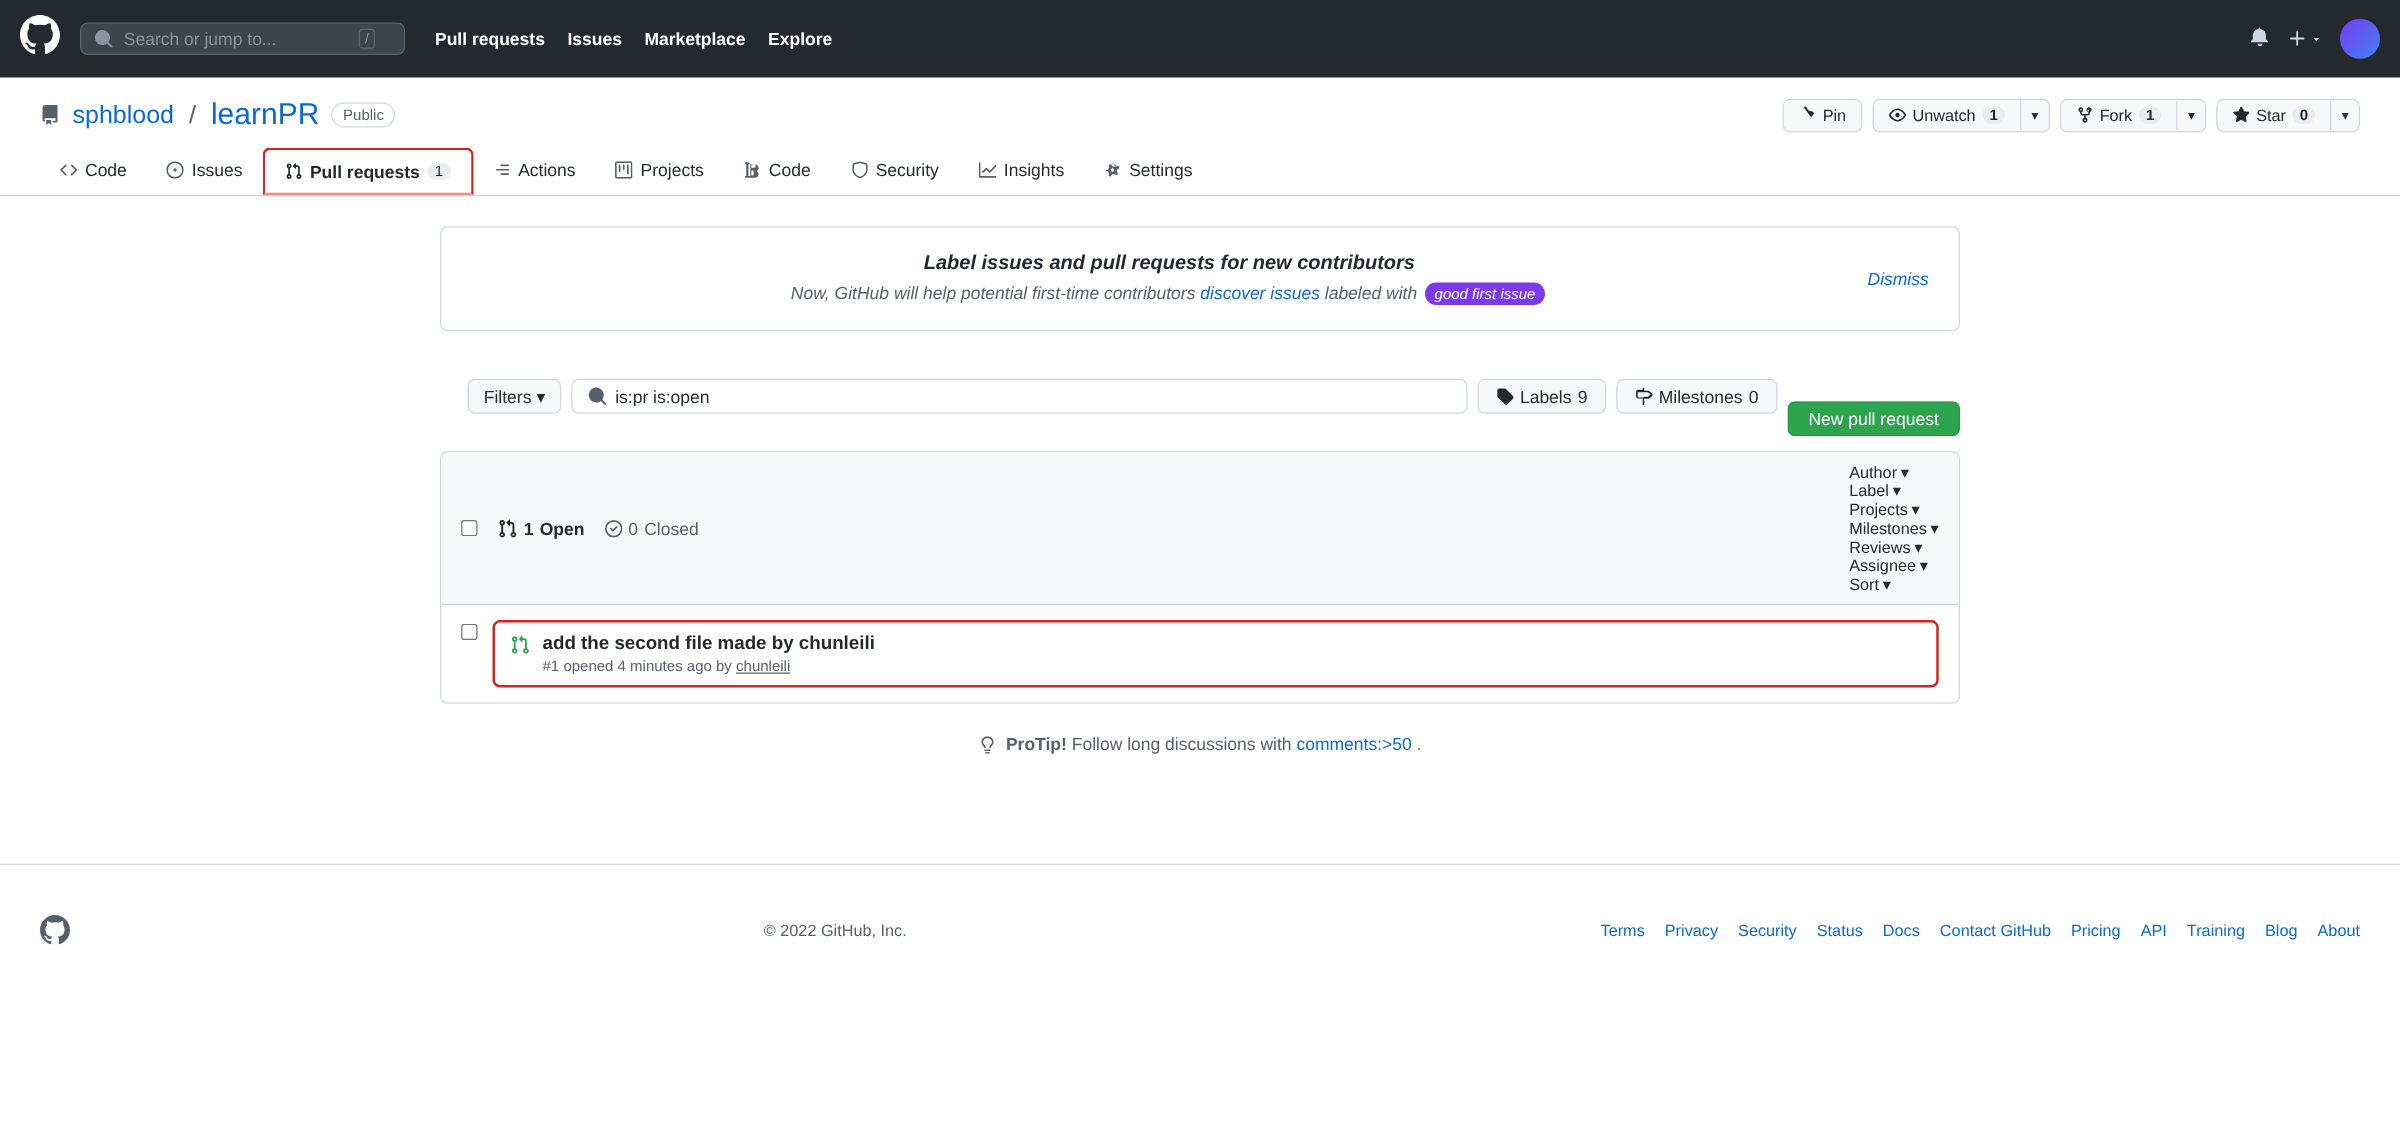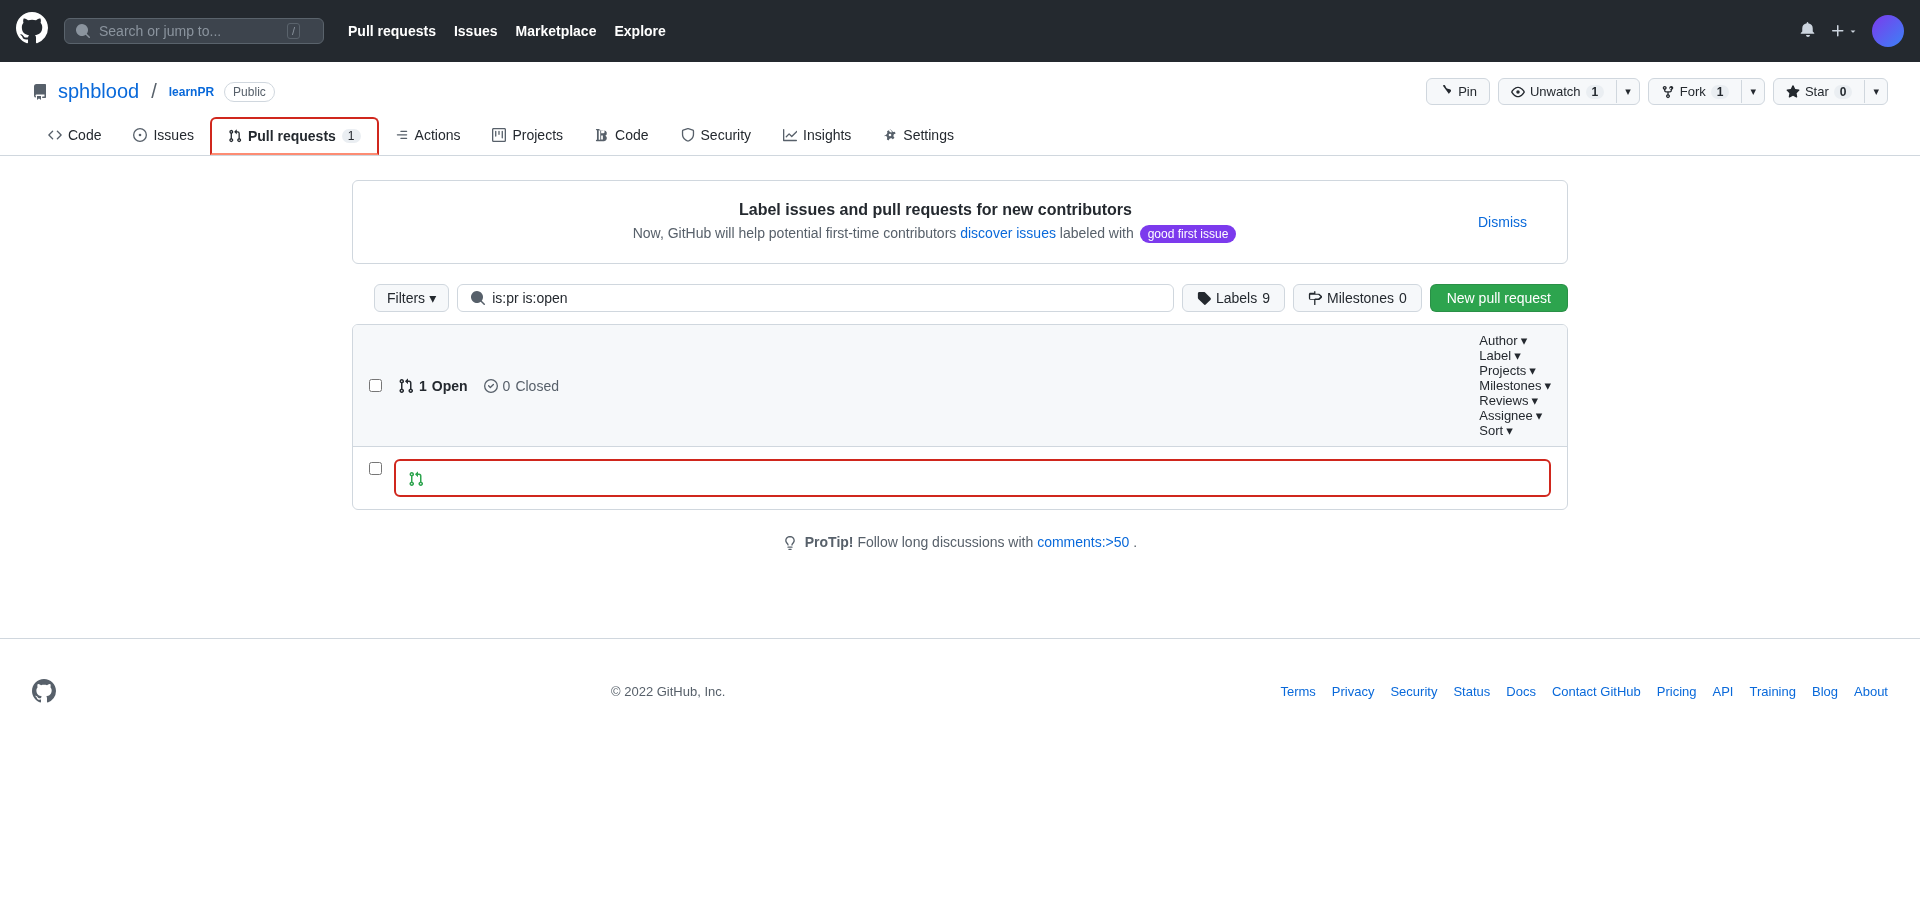--- a/index.html
+++ b/index.html
@@ -38,21 +38,21 @@
     
     .repo-header {
       border-bottom: 1px solid #d0d7de;
       padding: 16px 32px 0 32px;
     }
     .repo-title-row {
       display: flex; align-items: center; gap: 10px; padding-bottom: 12px;
     }
     .repo-owner { color: #0969da; font-size: 20px; font-weight: 400; text-decoration: none; }
     .repo-sep { color: #57606a; font-size: 20px; margin: 0 2px; }
-    .repo-name { color: #0969da; font-size: 12px; font-weight: 700; text-decoration: none; }
+    .repo-name { color: #0969da; font-size: 24px; font-weight: 400; text-decoration: none; }
     .repo-badge {
       border: 1px solid #d0d7de; border-radius: 20px; font-size: 12px; color: #57606a;
       padding: 2px 8px; font-weight: 500;
     }
     .repo-actions { margin-left: auto; display: flex; gap: 8px; }
     .repo-btn {
       display: flex; align-items: center; gap: 5px; padding: 5px 12px;
       border: 1px solid #d0d7de; border-radius: 6px; background: #f6f8fa;
       cursor: pointer; font-size: 13px; color: #24292f; text-decoration: none;
     }
@@ -76,22 +76,22 @@
     .repo-tab.active { border-bottom-color: #fd8c73; font-weight: 600; }
     .tab-count {
       background: #eaeef2; border-radius: 20px; padding: 0 6px; font-size: 12px; font-weight: 500;
     }
 
     
     .main-content { max-width: 1280px; margin: 0 auto; padding: 24px 32px; }
 
     
     .promo-banner {
-      border: 1px solid #d0d7de; border-radius: 6px; padding: 20px 40px;
-      display: flex; align-items: center; justify-content: flex-end; margin-bottom: 20px;
+      border: 1px solid #d0d7de; border-radius: 6px; padding: 20px 24px;
+      display: flex; align-items: center; justify-content: flex-end; margin-bottom: 20px; font-style: italic;
     }
     .promo-text { flex: 1; text-align: center; }
     .promo-title { font-size: 16px; font-weight: 600; margin-bottom: 6px; }
     .promo-desc { color: #57606a; font-size: 14px; }
     .promo-link { color: #0969da; text-decoration: none; }
     .good-first-issue {
       background: #7c3aed; color: #fff; border-radius: 20px; padding: 2px 8px;
       font-size: 12px; font-weight: 500; display: inline-block; margin: 0 2px;
     }
     .dismiss-btn { color: #0969da; cursor: pointer; font-size: 14px; text-decoration: none; white-space: nowrap; }
@@ -113,21 +113,21 @@
       border: none; outline: none; font-size: 14px; color: #24292f; width: 100%;
     }
     .search-box input::placeholder { color: #57606a; }
     .labels-btn, .milestones-btn {
       display: flex; align-items: center; gap: 5px; padding: 5px 14px;
       border: 1px solid #d0d7de; border-radius: 6px; background: #f6f8fa;
       cursor: pointer; font-size: 14px; color: #24292f;
     }
     .new-pr-btn {
       padding: 5px 16px; background: #2da44e; color: #fff; border: 1px solid rgba(27,31,36,0.15);
-      border-radius: 6px; cursor: pointer; font-size: 14px; font-weight: 500;
+      border-radius: 6px; cursor: pointer; font-size: 14px; font-weight: 500; margin-top: 36px;
     }
 
     
     .pr-list-container {
       border: 1px solid #d0d7de; border-radius: 6px; overflow: hidden;
     }
     .pr-list-header {
       background: #f6f8fa; padding: 8px 16px; display: flex; align-items: center; gap: 16px;
       border-bottom: 1px solid #d0d7de;
     }
@@ -421,20 +421,30 @@
         </span>
       </div>
     </div>
 
     <div class="pr-item">
       <input type="checkbox" class="pr-checkbox" style="">
       <div style="border:2px solid #d0271d; border-radius:6px; padding:8px 12px; display:flex; align-items:flex-start; gap:10px; flex:1;">
         <svg width="16" height="16" viewBox="0 0 16 16" fill="#2da44e" style="margin-top:2px;flex-shrink:0;">
             <path d="M7.177 3.073L9.573.677A.25.25 0 0110 .854v4.792a.25.25 0 01-.427.177L7.177 3.427a.25.25 0 010-.354zM3.75 2.5a.75.75 0 100 1.5.75.75 0 000-1.5zm-2.25.75a2.25 2.25 0 113 2.122v5.256a2.251 2.251 0 11-1.5 0V5.372A2.25 2.25 0 011.5 3.25zM11 2.5h-1V4h1a1 1 0 011 1v5.628a2.251 2.251 0 101.5 0V5A2.5 2.5 0 0011 2.5zm1 10.25a.75.75 0 111.5 0 .75.75 0 01-1.5 0zM3.75 12a.75.75 0 100 1.5.75.75 0 000-1.5z"></path>
           </svg>
+        <div class="pr-info">
+          <a href="#" class="pr-title">add the second file made by chunleili</a>
+          <div class="pr-meta">
+            <span>#1</span>
+            <span> </span>
+            <span>opened 4 minutes ago</span>
+            <span> by </span>
+            <a href="#" style="color:#57606a;">chunleili</a>
+          </div>
+        </div>
       </div>
     </div>
   </div>
 
   <div class="pro-tip">
     <svg width="14" height="14" viewBox="0 0 16 16" fill="#57606a" style="vertical-align:middle;margin-right:4px;">
         <path d="M8 1.5c-2.363 0-4 1.69-4 3.75 0 .984.424 1.625.984 2.304l.214.253c.223.264.47.556.673.848.284.411.537.896.621 1.49a.75.75 0 01-1.484.211c-.04-.282-.163-.547-.37-.847a8.695 8.695 0 00-.542-.68c-.084-.1-.173-.205-.268-.32C3.201 7.75 2.5 6.766 2.5 5.25 2.5 2.31 4.863 0 8 0s5.5 2.31 5.5 5.25c0 1.516-.701 2.5-1.328 3.259-.095.115-.184.22-.268.319-.207.245-.383.463-.542.681-.207.3-.33.565-.37.847a.75.75 0 01-1.485-.212c.084-.593.337-1.078.621-1.489.203-.292.45-.584.673-.848.075-.088.147-.173.213-.253.561-.679.985-1.32.985-2.304 0-2.06-1.637-3.75-4-3.75zM5.75 12h4.5a.75.75 0 010 1.5h-4.5a.75.75 0 010-1.5zM6 15.25a.75.75 0 01.75-.75h2.5a.75.75 0 010 1.5h-2.5a.75.75 0 01-.75-.75z"></path>
       </svg>
     <strong>ProTip!</strong>
     <span> </span>

